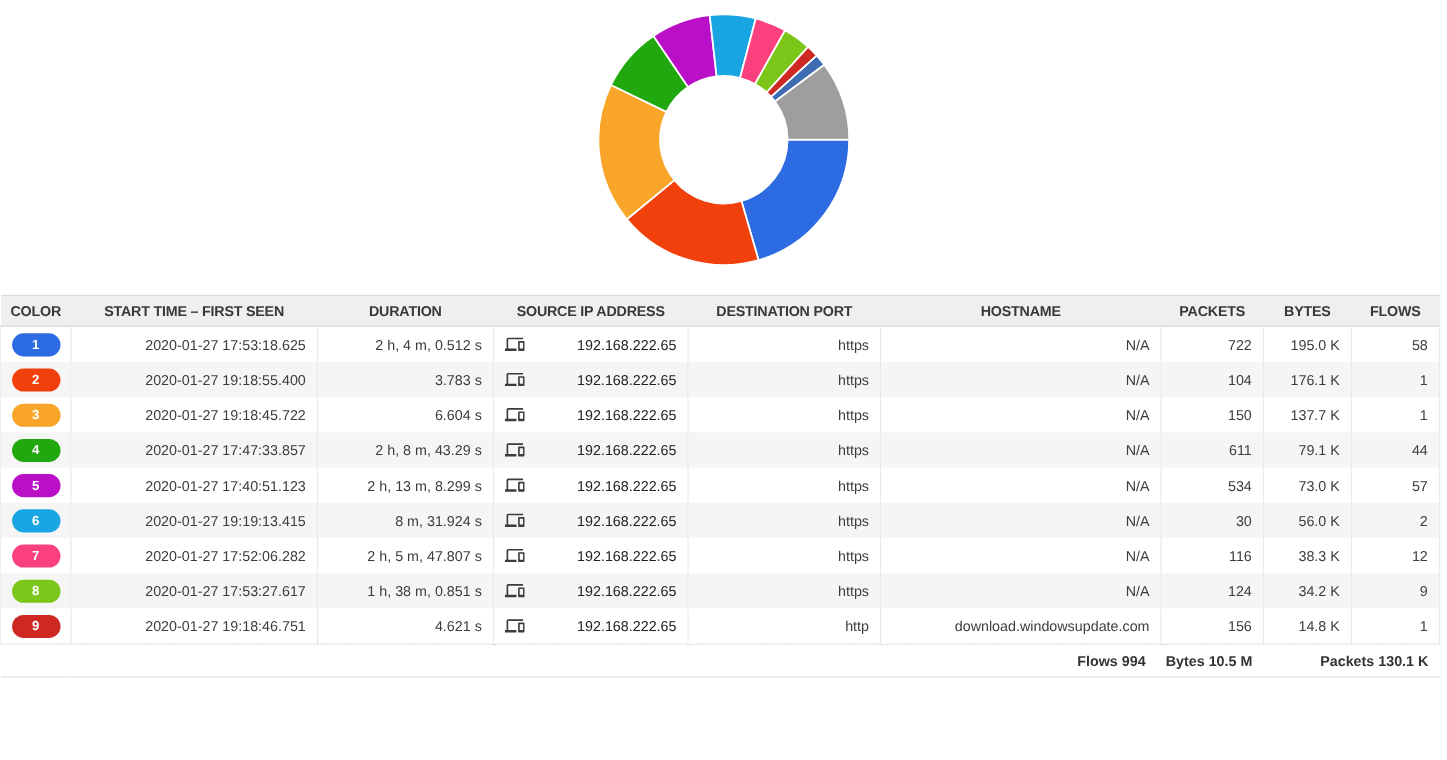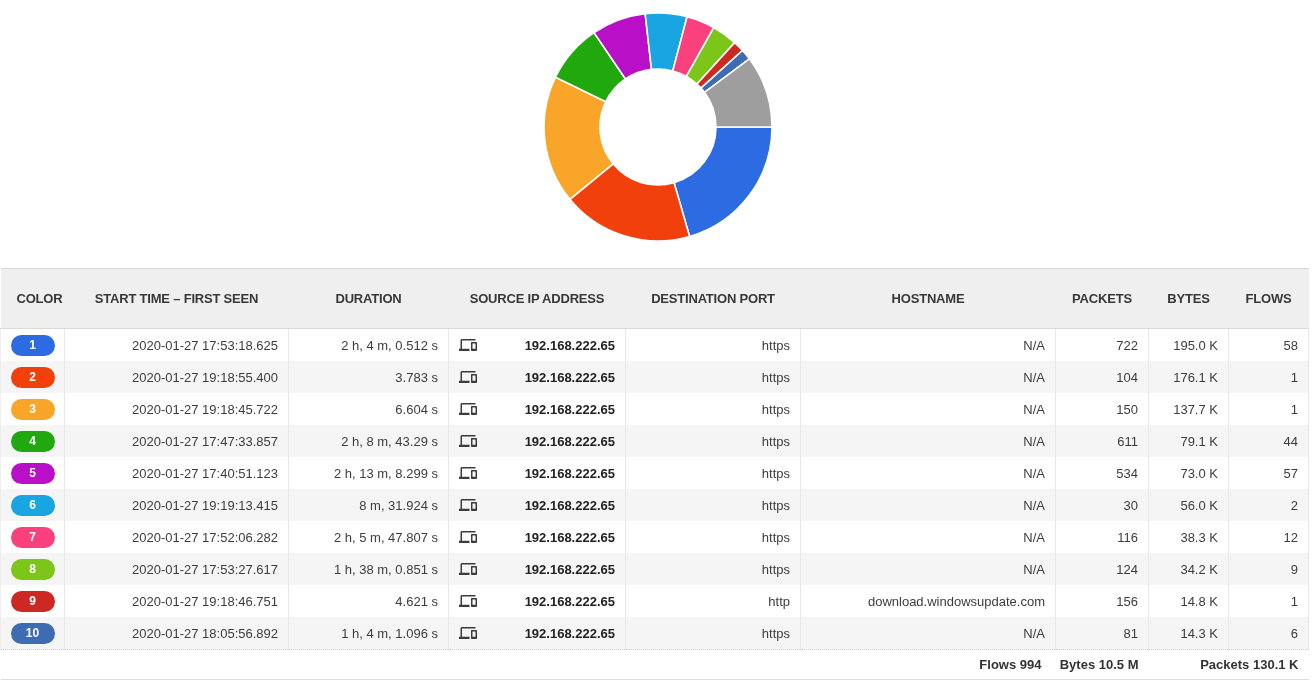--- a/index.html
+++ b/index.html
@@ -16,21 +16,21 @@
   #donut path{cursor:pointer;}
 
   table.flows{
     border-collapse:collapse;table-layout:fixed;
     width:1308px;font-size:13px;color:#3d3d3d;
   }
   thead th{
     background:#efefef;
     border-top:1px solid #d8d8d8;
     border-bottom:1px solid #d8d8d8;
-    height:27px;padding:16px;
+    height:27px;padding:0;
     font-size:13px;font-weight:bold;color:#383838;
     letter-spacing:-0.2px;text-align:center;
     cursor:pointer;
   }
   tbody td{
     height:32px;padding:0 10px 0 0;
     border-right:1px solid #e8e8e8;
     white-space:nowrap;overflow:hidden;
   }
   tbody td:first-child{border-left:1px solid #eeeeee;}
@@ -41,21 +41,21 @@
     display:inline-block;width:44px;height:21px;line-height:21px;
     border-radius:11px;color:#ffffff;font-weight:bold;font-size:12px;
     text-align:center;vertical-align:middle;letter-spacing:0;
   }
   .c-ip{position:relative;}
   .dev-ico{
     position:absolute;left:10px;top:50%;transform:translateY(-50%);
     width:18px;height:15px;display:inline-block;
   }
   .dev-ico svg{display:block;}
-  .ip-bold{font-weight:bold;color:#222222;}
+  .ip-bold{font-weight:normal;color:#222222;}
   tfoot td{
     height:29px;padding:0 10px 0 0;
     border-top:1px dotted #c9c9c9;
     border-bottom:1px solid #dcdcdc;
     font-weight:bold;color:#333333;text-align:right;
     white-space:nowrap;
   }
   tfoot td.ft-flows{padding-right:14px;}
 </style>
 </head>
@@ -278,40 +278,20 @@
         </svg>
       </span>
       <span class="ip-bold">192.168.222.65</span>
     </td>
     <td class="num">http</td>
     <td class="num">download.windowsupdate.com</td>
     <td class="num">156</td>
     <td class="num">14.8 K</td>
     <td class="num">1</td>
   </tr>
-        <tr>
-    <td class="c-color">
-      <span class="badge" style="background: rgb(61, 108, 178);">10</span>
-    </td>
-    <td class="num">2020-01-27 18:05:56.892</td>
-    <td class="num">1 h, 4 m, 1.096 s</td>
-    <td class="num c-ip">
-      <span class="dev-ico">
-        <svg width="18" height="15" viewBox="0 0 24 20">
-          <path fill="#3c3c3c" d="M4 4h18V2H4C2.9 2 2 2.9 2 4v11H0v3h14v-3H4V4zm19 2h-6c-.55 0-1 .45-1 1v10c0 .55.45 1 1 1h6c.55 0 1-.45 1-1V7c0-.55-.45-1-1-1zm-1 9h-4V8h4v7z"></path>
-        </svg>
-      </span>
-      <span class="ip-bold">192.168.222.65</span>
-    </td>
-    <td class="num">https</td>
-    <td class="num">N/A</td>
-    <td class="num">81</td>
-    <td class="num">14.3 K</td>
-    <td class="num">6</td>
-  </tr>
       </tbody>
     <tfoot>
       <tr>
         <td class="ft-flows" colspan="6">Flows 994</td>
         <td>Bytes 10.5 M</td>
         <td colspan="2">Packets 130.1 K</td>
       </tr>
     </tfoot>
   </table>
 </div>

